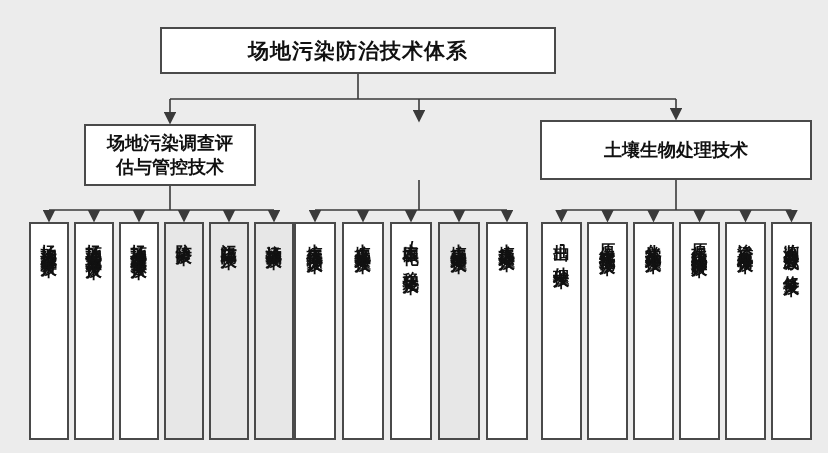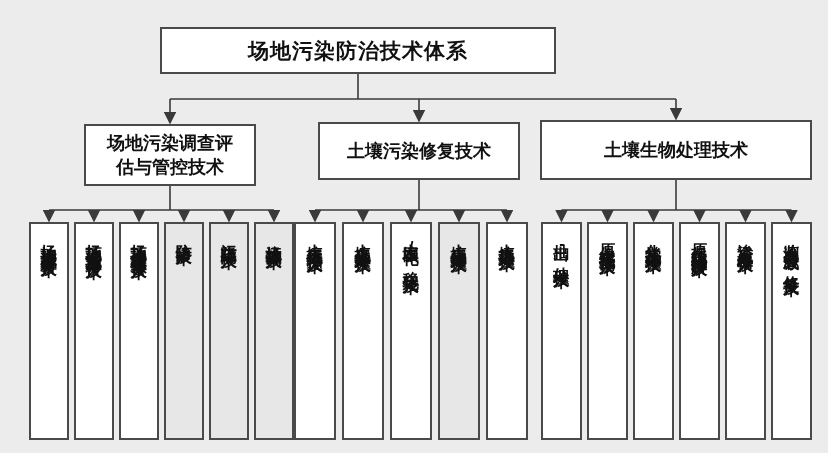--- a/index.html
+++ b/index.html
@@ -100,23 +100,20 @@
     </g>
   </svg>
 
   <div class="box root-box" style="left:160px; top:27px; width:396px; height:47px;">
     <span>场地污染防治技术体系</span>
   </div>
 
   <div class="box group-box wrap2" style="left:84px; top:124px; width:172px; height:62px;">
     <span>场地污染调查评估与管控技术</span>
   </div>
-  <div class="box group-box" style="left:318px; top:122px; width:202px; height:58px;">
-    <span>土壤污染修复技术</span>
-  </div>
   <div class="box group-box" style="left:540px; top:120px; width:272px; height:60px;">
     <span>土壤生物处理技术</span>
   </div>
 
   <div class="box leaf" style="left:29px; top:222px; width:40px; height:218px;">
     <span class="vtext">场地污染机理分析技术</span>
   </div>
   <div class="box leaf" style="left:74px; top:222px; width:40px; height:218px;">
     <span class="vtext">场地环境调查与评价技术</span>
   </div>

